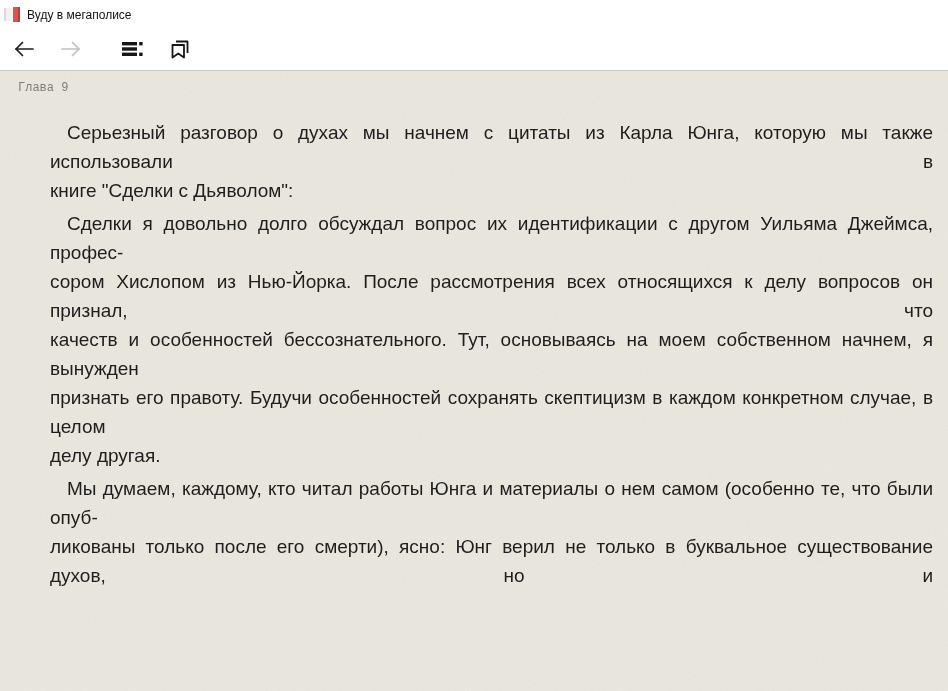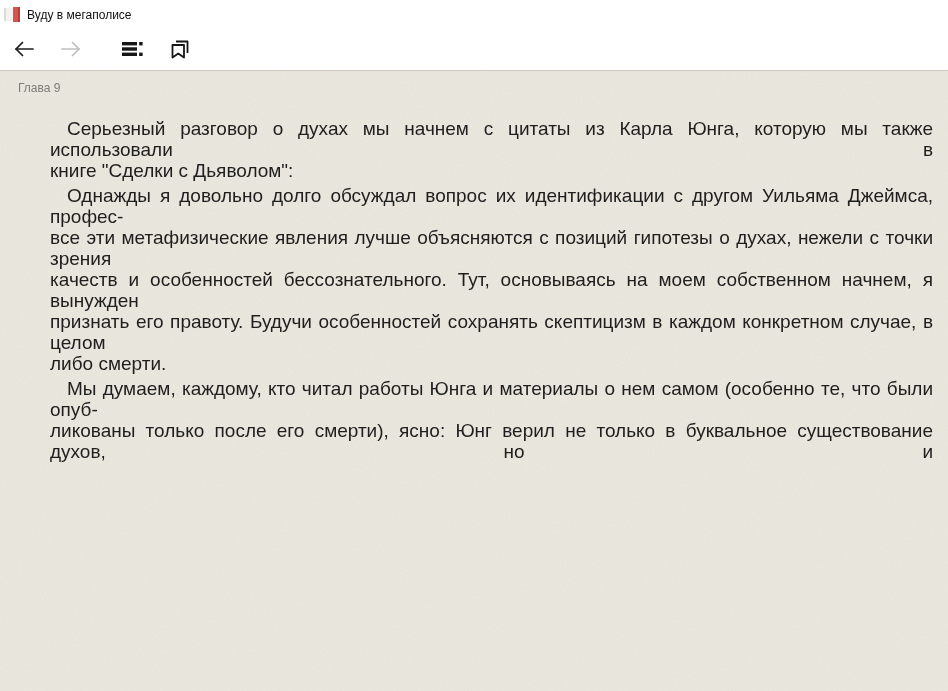--- a/index.html
+++ b/index.html
@@ -82,25 +82,26 @@
   .content-inner {
     position: relative;
     padding: 10px 15px 0 50px;
   }
   .chapter-label {
     font-size: 12px;
     line-height: 14px;
     color: #7e7d78;
     margin-left: -32px;      
     margin-bottom: 23px;
+    font-family: Liberation Mono, monospace;
   }
   .paragraph { margin-bottom: 4px; }
   .line {
     font-size: 19px;
-    line-height: 21px;
+    line-height: 29px;
     color: #1e1e1e;
     text-align: justify;
     text-align-last: justify;
     white-space: normal;
   }
   .line.first { text-indent: 17px; }
   .line.last  { text-align-last: left; }
 
   svg { display: block; }
 </style>
@@ -163,25 +164,25 @@
   </svg>
 
   <div class="content-inner">
     <div class="chapter-label">Глава 9</div>
     <div>
         <div class="paragraph">
           <div class="line first">Серьезный разговор о духах мы начнем с цитаты из Карла Юнга, которую мы также использовали в</div>
           <div class="line last">книге "Сделки с Дьяволом":</div>
         </div>
         <div class="paragraph">
-          <div class="line first">Однажды я довольно долго обсуждал вопрос их идентификации с другом Уильяма Джеймса, профес-</div>
-          <div class="line">все эти метафизические явления лучше объясняются с позиций гипотезы о духах, нежели с точки зрения</div>
+          <div class="line first">Сделки я довольно долго обсуждал вопрос их идентификации с другом Уильяма Джеймса, профес-</div>
+          <div class="line">сором Хислопом из Нью-Йорка. После рассмотрения всех относящихся к делу вопросов он признал, что</div>
           <div class="line">качеств и особенностей бессознательного. Тут, основываясь на моем собственном начнем, я вынужден</div>
           <div class="line">признать его правоту. Будучи особенностей сохранять скептицизм в каждом конкретном случае, в целом</div>
-          <div class="line last">либо смерти.</div>
+          <div class="line last">делу другая.</div>
         </div>
         <div class="paragraph">
           <div class="line first">Мы думаем, каждому, кто читал работы Юнга и материалы о нем самом (особенно те, что были опуб-</div>
           <div class="line">ликованы только после его смерти), ясно: Юнг верил не только в буквальное существование духов, но и</div>
         </div>
       </div>
   </div>
 </div>
 
 </body></html>

